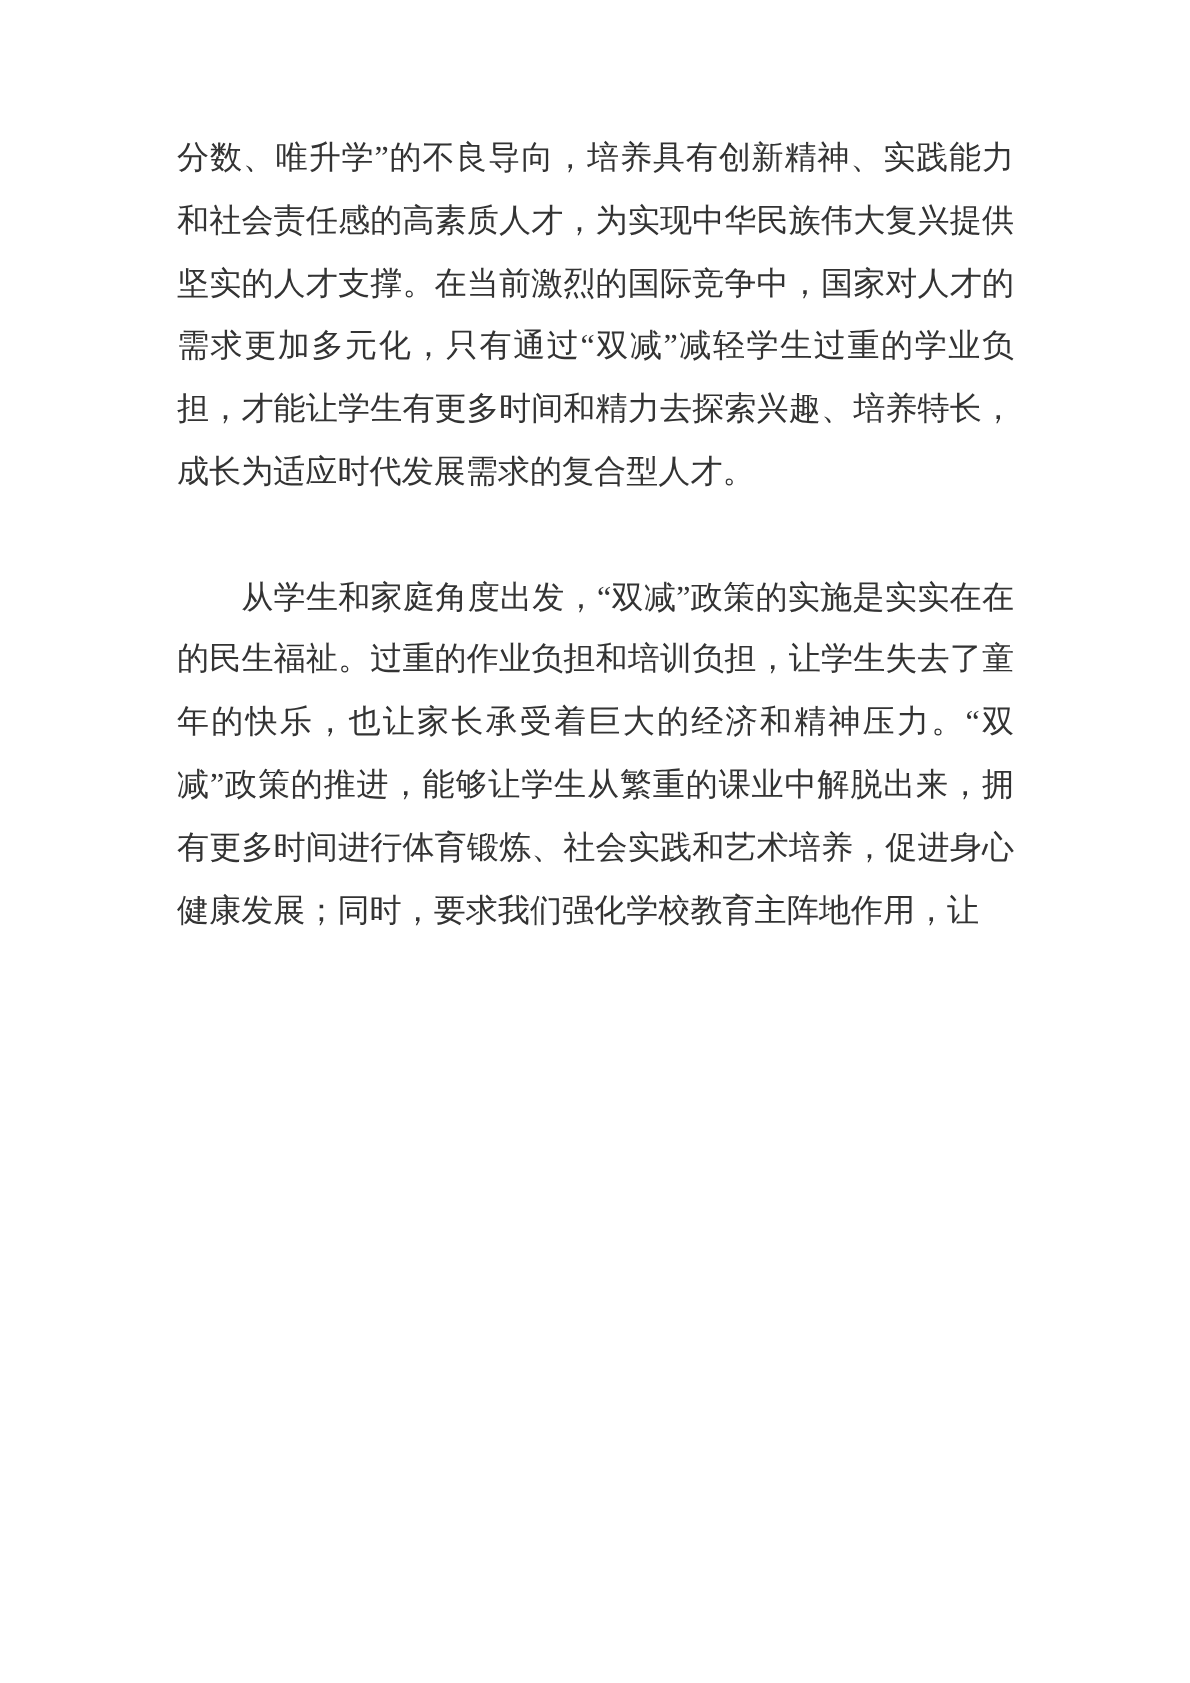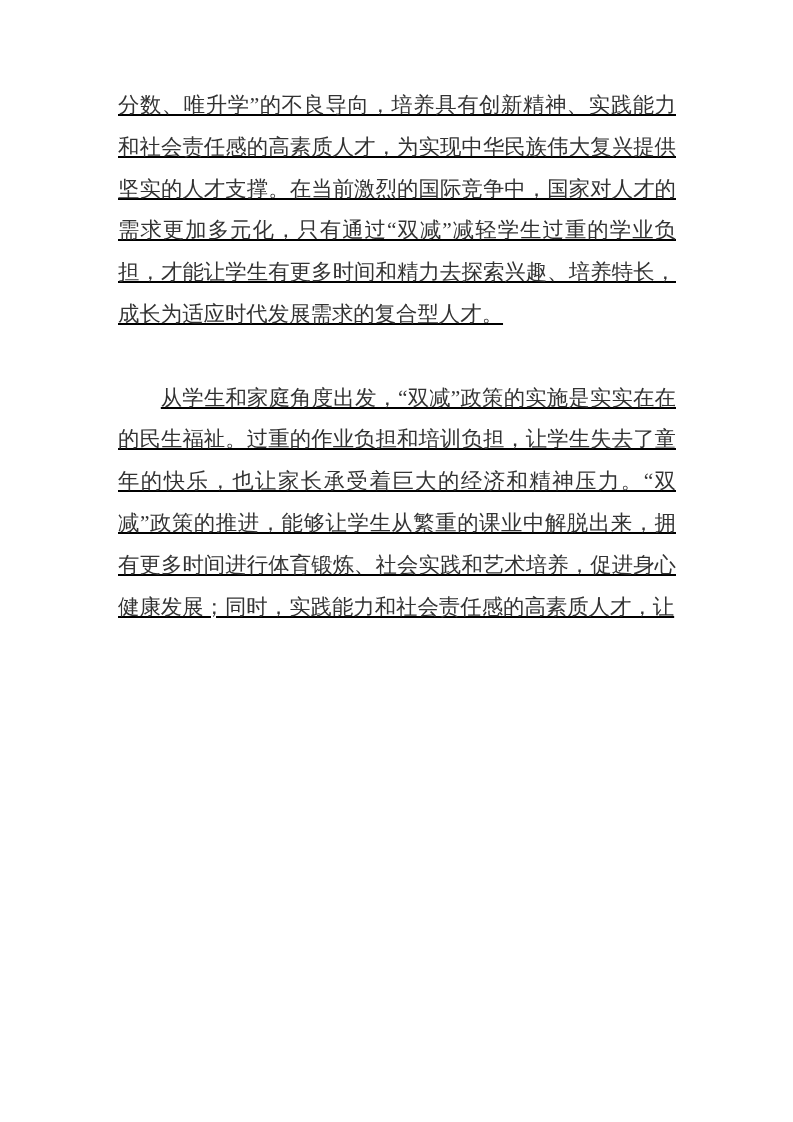--- a/index.html
+++ b/index.html
@@ -11,21 +11,20 @@
       height: 1122px;
       background: #ffffff;
       overflow: hidden;
     }
     .doc-page {
       box-sizing: border-box;
       width: 755px;
       height: 1122px;
       padding: 85px 117px 0 118px;
       background: #ffffff;
-      text-decoration: underline;
     }
     .doc-body {
       width: 558px;
       font-family: "Liberation Serif", serif;
       font-size: 21.4px;
       line-height: 41.8px;
       font-weight: 400;
       color: #333333;
       text-align: justify;
       letter-spacing: 0;
@@ -40,15 +39,15 @@
     .para:last-child {
       margin-bottom: 0;
     }
   </style>
 </head>
 <body>
 
 <div class="doc-page">
   <div class="doc-body" id="doc-body">
       <p class="para">分数、唯升学”的不良导向，培养具有创新精神、实践能力和社会责任感的高素质人才，为实现中华民族伟大复兴提供坚实的人才支撑。在当前激烈的国际竞争中，国家对人才的需求更加多元化，只有通过“双减”减轻学生过重的学业负担，才能让学生有更多时间和精力去探索兴趣、培养特长，成长为适应时代发展需求的复合型人才。</p>
-      <p class="para indent">从学生和家庭角度出发，“双减”政策的实施是实实在在的民生福祉。过重的作业负担和培训负担，让学生失去了童年的快乐，也让家长承受着巨大的经济和精神压力。“双减”政策的推进，能够让学生从繁重的课业中解脱出来，拥有更多时间进行体育锻炼、社会实践和艺术培养，促进身心健康发展；同时，实践能力和社会责任感的高素质人才，让</p>
+      <p class="para indent">从学生和家庭角度出发，“双减”政策的实施是实实在在的民生福祉。过重的作业负担和培训负担，让学生失去了童年的快乐，也让家长承受着巨大的经济和精神压力。“双减”政策的推进，能够让学生从繁重的课业中解脱出来，拥有更多时间进行体育锻炼、社会实践和艺术培养，促进身心健康发展；同时，要求我们强化学校教育主阵地作用，让</p>
     </div>
 </div>
 
 </body></html>

